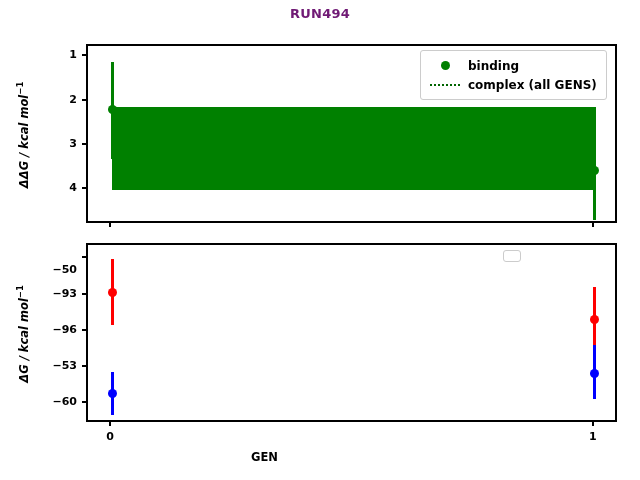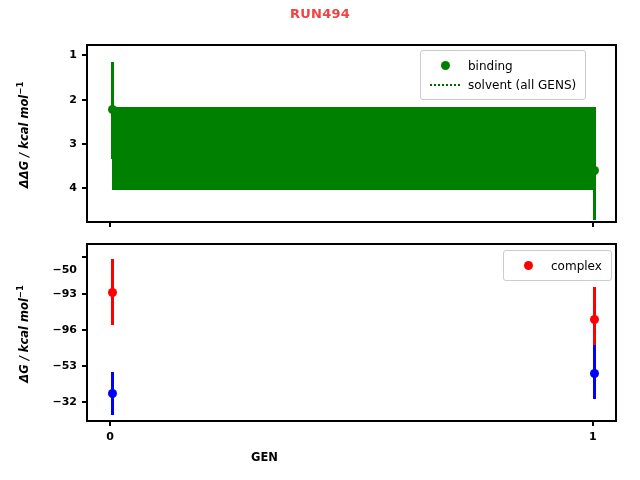--- a/index.html
+++ b/index.html
@@ -23,21 +23,21 @@
   }
   
   .fig-title {
     position: absolute;
     left: 0;
     top: 6px;
     width: 640px;
     text-align: center;
     font-size: 13px;
     font-weight: bold;
-    color: #ef4444;
+    color: #701a75;
     letter-spacing: 0.2px;
   }
   
   .axes {
     position: absolute;
     box-sizing: border-box;
     border: 2.2px solid #000000;
     background: #ffffff;
     overflow: hidden;
   }
@@ -162,21 +162,21 @@
     height: 9px;
     border-radius: 50%;
     display: block;
   }
   .legend-dotted-line {
     width: 30px;
     height: 0;
     border-top: 2px dotted #006400;
     display: block;
   }
-  .legend-label { white-space: nowrap; }
+  .legend-label { white-space: nowrap; font-weight: bold; }
 </style>
 </head>
 <body>
 
 <div id="figure">
 
   <div class="fig-title">RUN494</div>
 
   <div class="ylabel" id="ylabel-top">
     <span class="it">ΔΔG / kcal mol</span><sup>−1</sup>
@@ -197,67 +197,61 @@
     <div class="legend-row">
       <span class="legend-handle">
         <span class="legend-dot" style="background:#008000"></span>
       </span>
       <span class="legend-label">binding</span>
     </div>
     <div class="legend-row">
       <span class="legend-handle">
         <span class="legend-dotted-line"></span>
       </span>
-      <span class="legend-label">solvent (all GENS)</span>
+      <span class="legend-label">complex (all GENS)</span>
     </div>
   </div>
 
   <div class="ylabel" id="ylabel-bottom">
     <span class="it">ΔG / kcal mol</span><sup>−1</sup>
   </div>
 
   <div class="axes" id="axes-bottom">
     <div class="vstem" id="bot-stem-c0" style="left: 22.6364px; top: 13.7414px; height: 65.8141px; background: rgb(255, 0, 0);"></div>
     <div class="marker" id="bot-marker-c0" style="left: 19.6364px; top: 42.5101px; background: rgb(255, 0, 0);"></div>
     <div class="vstem" id="bot-stem-s0" style="left: 22.6364px; top: 126.927px; height: 43.0323px; background: rgb(0, 0, 255);"></div>
     <div class="marker" id="bot-marker-s0" style="left: 19.6364px; top: 143.763px; background: rgb(0, 0, 255);"></div>
     <div class="vstem" id="bot-stem-c1" style="left: 505.364px; top: 41.5859px; height: 67.6222px; background: rgb(255, 0, 0);"></div>
     <div class="marker" id="bot-marker-c1" style="left: 502.364px; top: 70.3545px; background: rgb(255, 0, 0);"></div>
     <div class="vstem" id="bot-stem-s1" style="left: 505.364px; top: 100.168px; height: 54.2424px; background: rgb(0, 0, 255);"></div>
     <div class="marker" id="bot-marker-s1" style="left: 502.364px; top: 123.874px; background: rgb(0, 0, 255);"></div>
   </div>
 
   <div class="legend" id="legend-bottom">
-    <div class="legend-row">
-      <span class="legend-handle">
-        <span class="legend-dot" style="background:#ff0000"></span>
-      </span>
-      <span class="legend-label">complex</span>
-    </div>
   </div>
 
   <div id="ticks-layer">
       <div class="ytick-mark" style="left: 82px; top: 187.355px;"></div>
       <div class="ytick-label" style="left: 33px; top: 182.355px;">4</div>
       <div class="ytick-mark" style="left: 82px; top: 142.938px;"></div>
       <div class="ytick-label" style="left: 33px; top: 137.938px;">3</div>
       <div class="ytick-mark" style="left: 82px; top: 98.5211px;"></div>
       <div class="ytick-label" style="left: 33px; top: 93.5211px;">2</div>
       <div class="ytick-mark" style="left: 82px; top: 54.1042px;"></div>
       <div class="ytick-label" style="left: 33px; top: 49.1042px;">1</div>
       <div class="ytick-mark" style="left: 82px; top: 256.465px;"></div>
       <div class="ytick-label" style="left: 33px; top: 264px;">−50</div>
       <div class="ytick-mark" style="left: 82px; top: 292.626px;"></div>
       <div class="ytick-label" style="left: 33px; top: 287.626px;">−93</div>
       <div class="ytick-mark" style="left: 82px; top: 328.788px;"></div>
       <div class="ytick-label" style="left: 33px; top: 323.788px;">−96</div>
       <div class="ytick-mark" style="left: 82px; top: 364.949px;"></div>
       <div class="ytick-label" style="left: 33px; top: 359.949px;">−53</div>
       <div class="ytick-mark" style="left: 82px; top: 401.111px;"></div>
-      <div class="ytick-label" style="left: 33px; top: 396.111px;">−32</div>
+      <div class="ytick-label" style="left: 33px; top: 396.111px;">−60</div>
       <div class="xtick-mark" style="left: 109.136px; top: 223px;"></div>
       <div class="xtick-mark" style="left: 591.864px; top: 223px;"></div>
       <div class="xtick-mark" style="left: 109.136px; top: 422px;"></div>
       <div class="xtick-label" style="left: 95.1364px; top: 430px;">0</div>
       <div class="xtick-mark" style="left: 591.864px; top: 422px;"></div>
       <div class="xtick-label" style="left: 577.864px; top: 430px;">1</div>
     </div>
 
   <div class="xlabel">GEN</div>
 </div>

